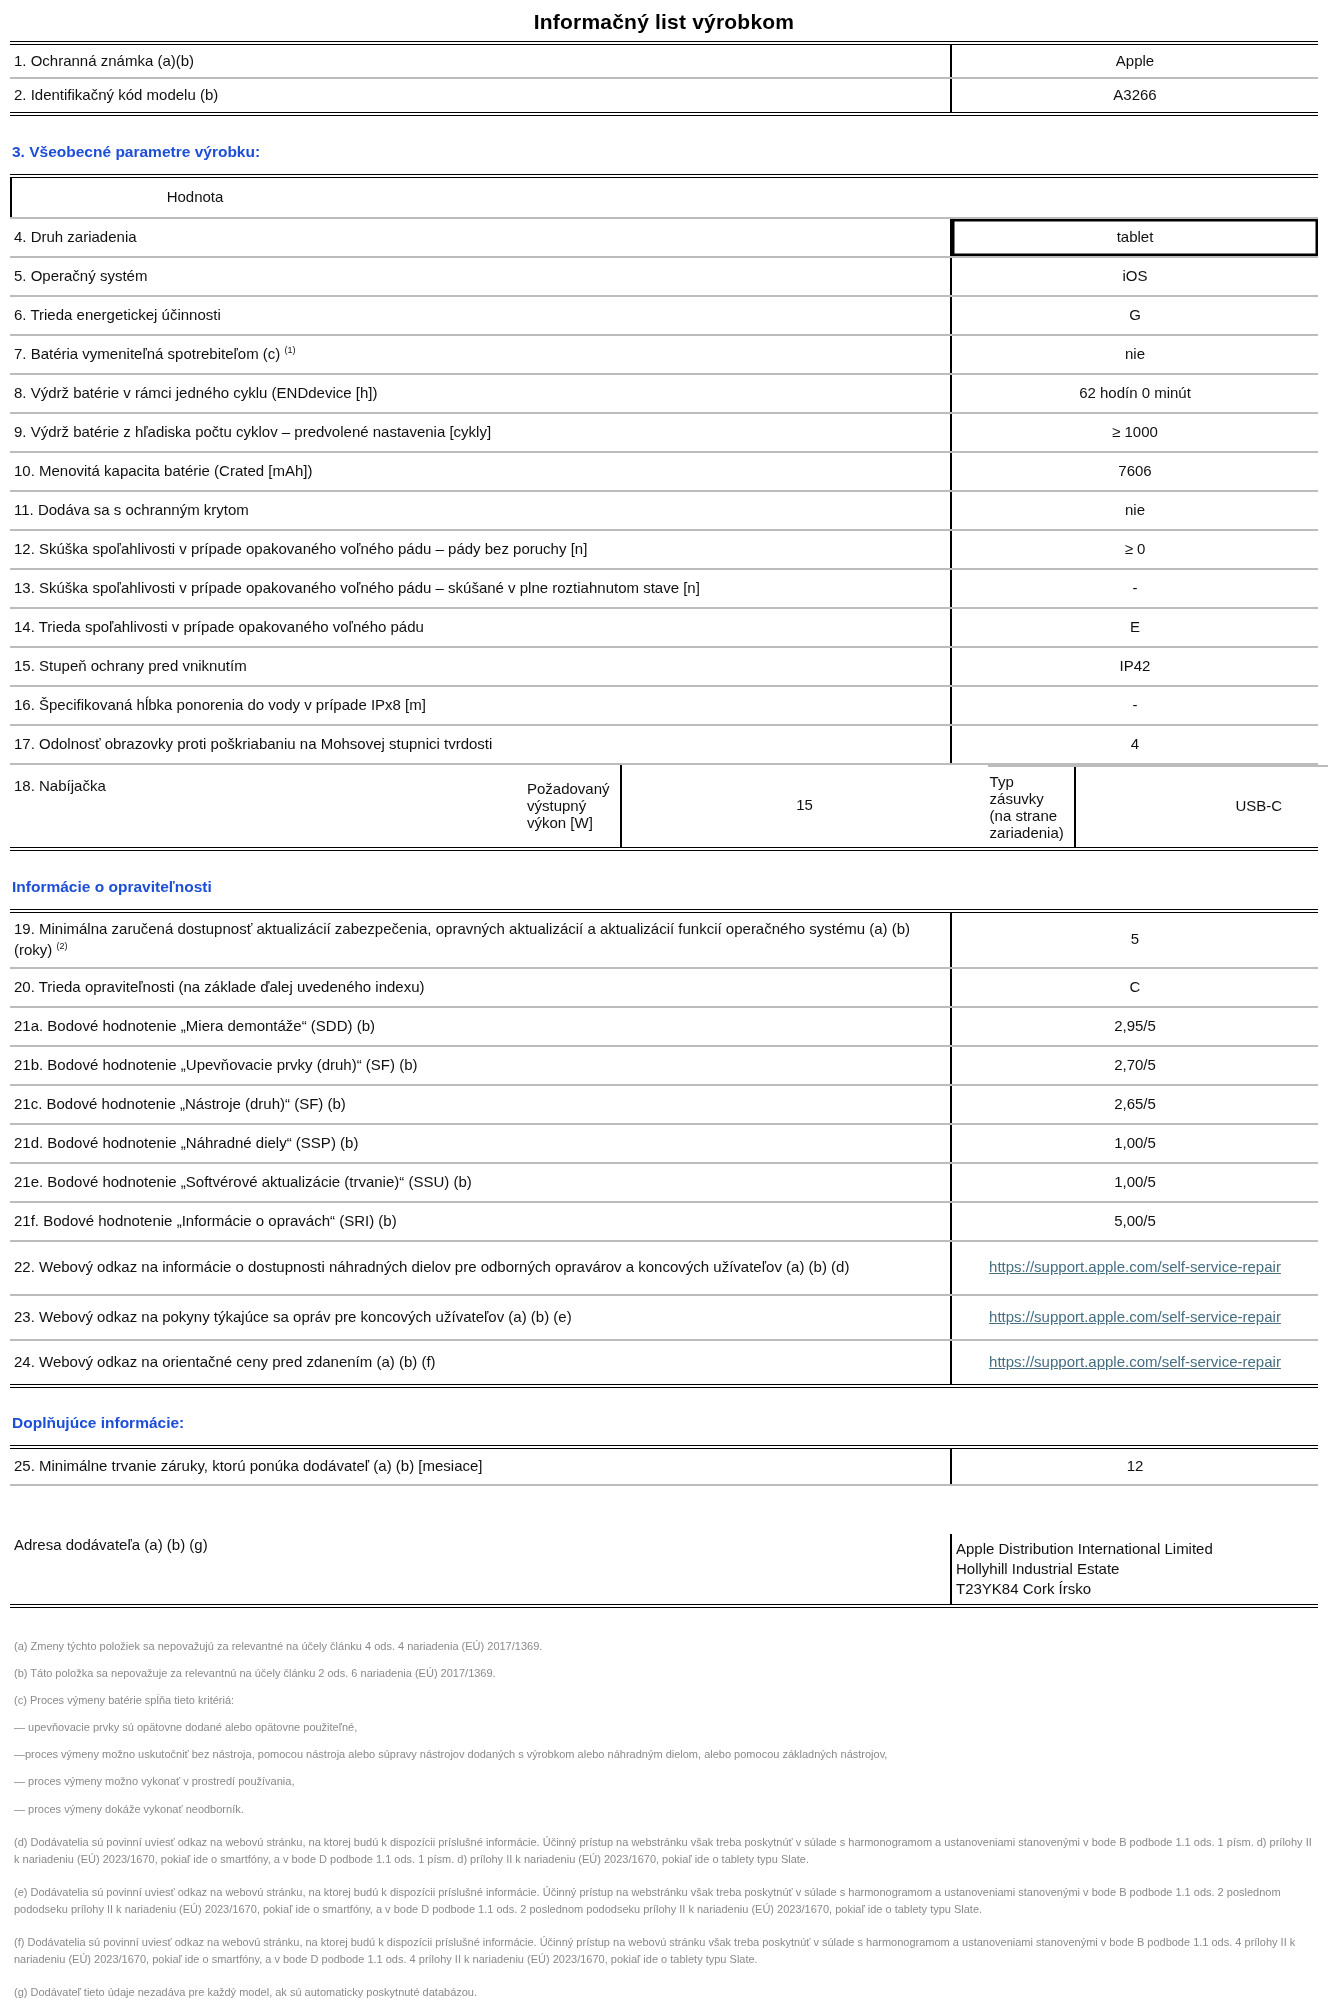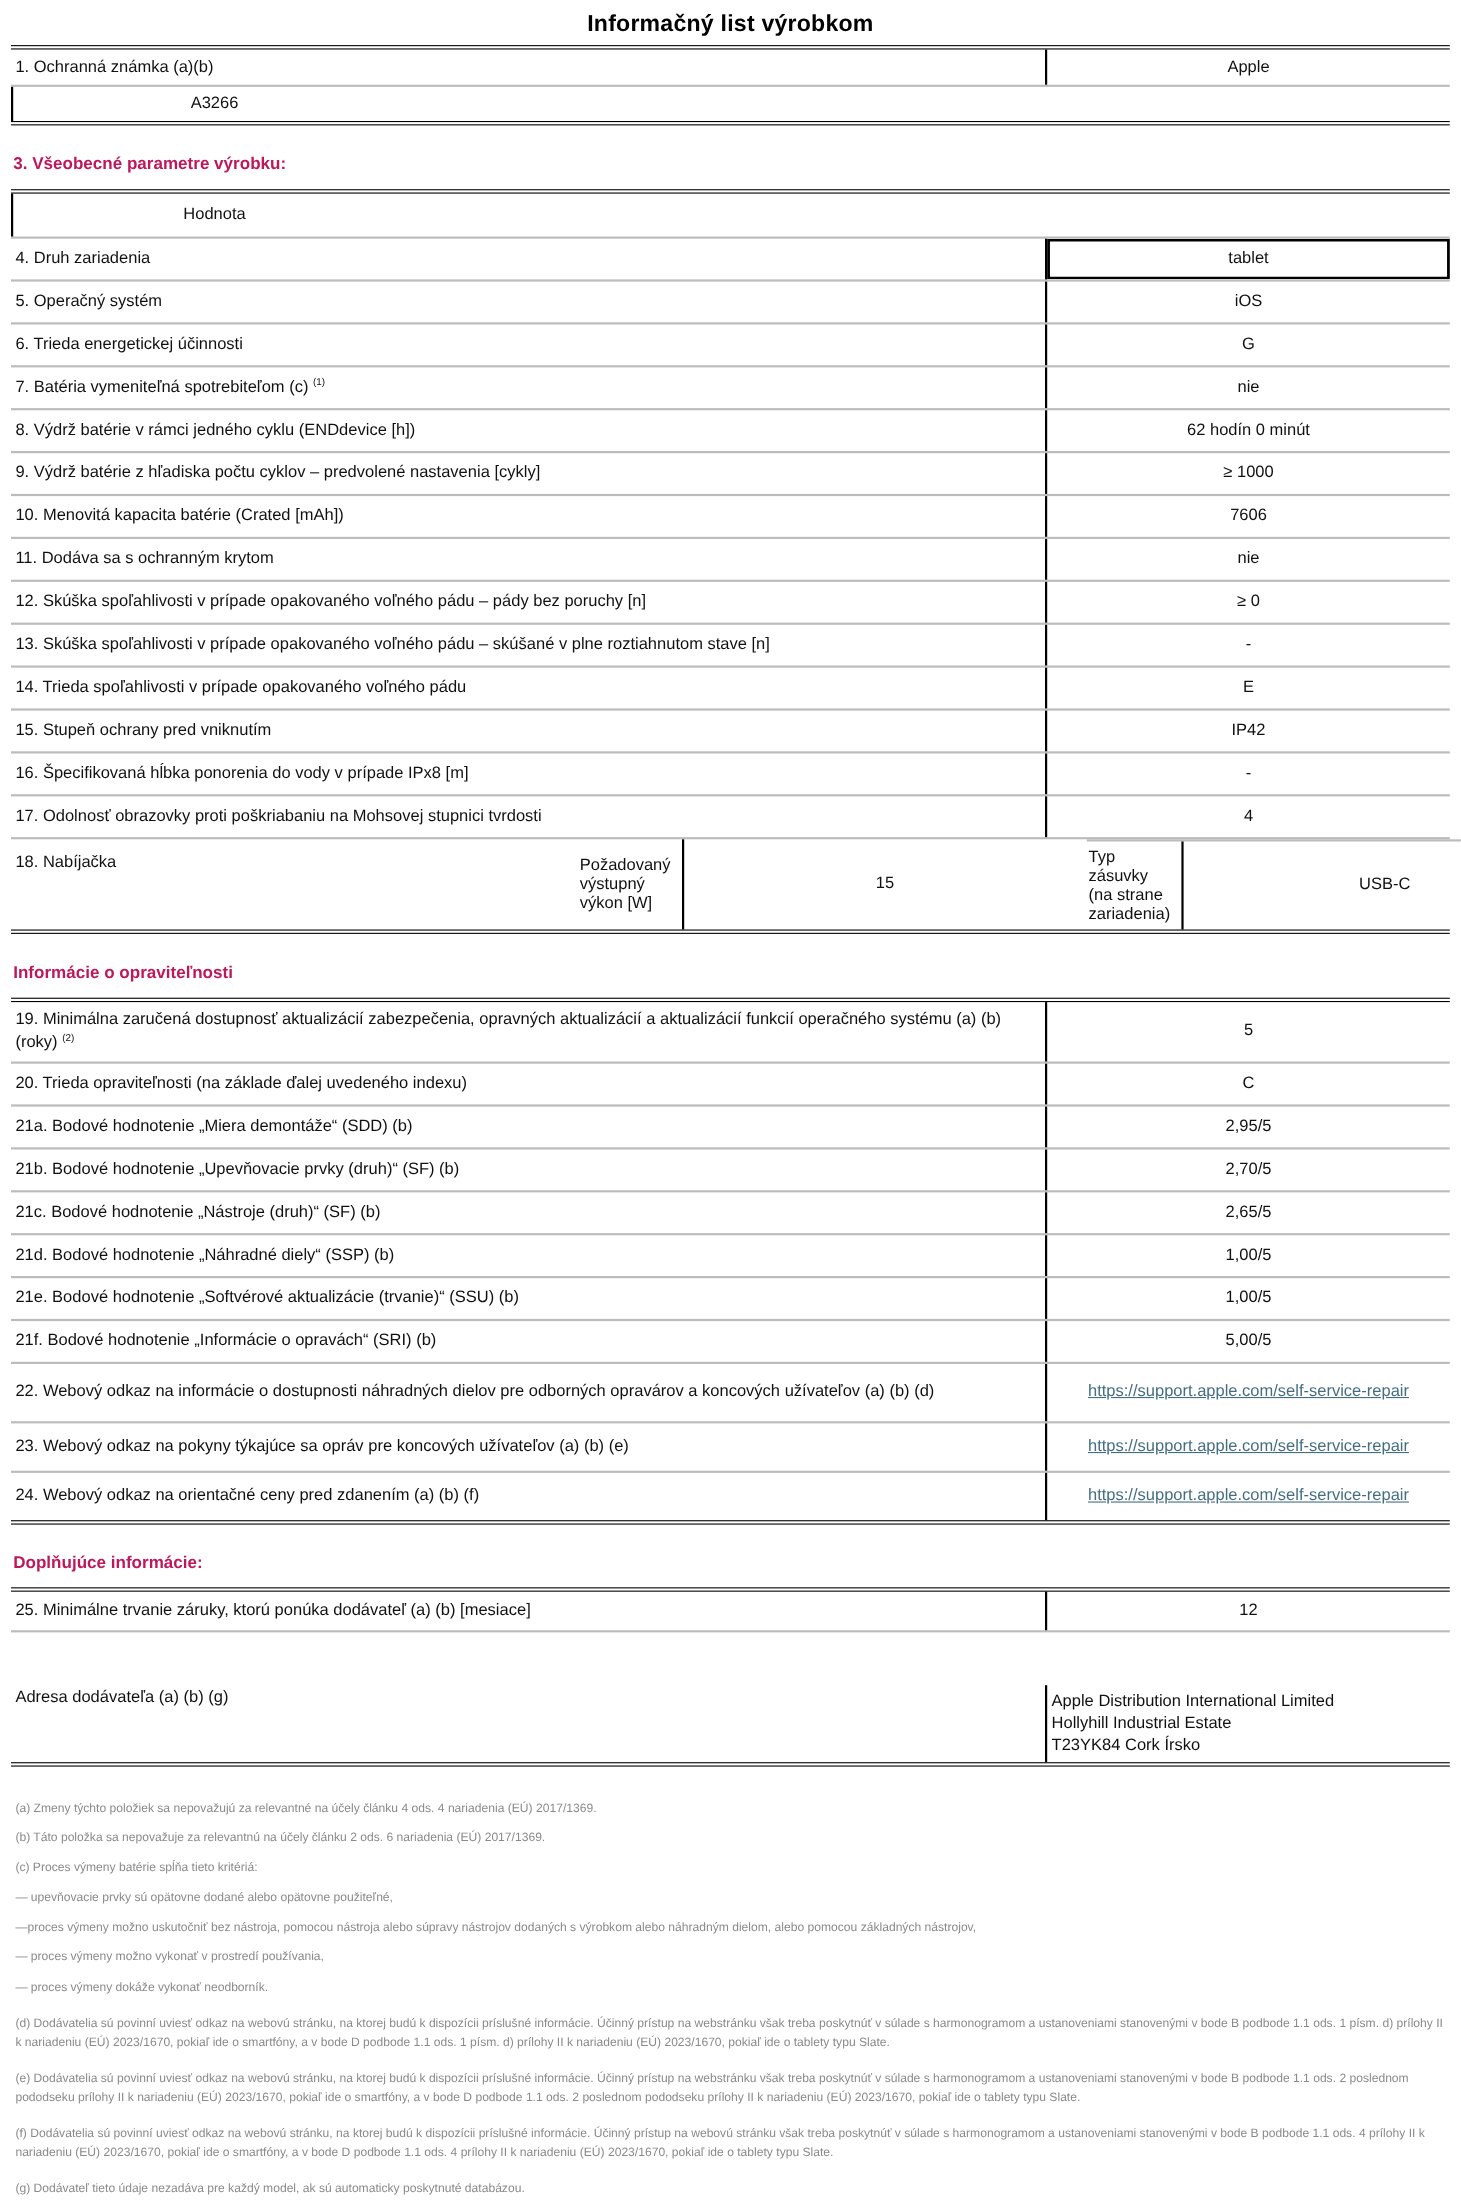--- a/index.html
+++ b/index.html
@@ -39,21 +39,21 @@
   }
   .cr.boxed{box-shadow:inset 0 0 0 2.5px #000;}
   .cr.addr{
     flex-direction:column;align-items:flex-start;justify-content:center;
     text-align:left;padding:5px 4px;margin-top:48px;
   }
   .lbl{display:inline;}
   sup{font-size:9px;line-height:0;}
 
   .section-heading{
-    font-weight:bold;font-size:15.5px;color:#be185d;
+    font-weight:bold;font-size:15.5px;color:#1d4ed8;
     margin:27px 0 13px 2px;
   }
   .gap-top{margin-top:26px;}
 
   
   .row-charger{display:flex;align-items:stretch;border-top:2px solid #bcbcbc;}
   .chg-label{flex:0 0 515px;padding:12px 6px 6px 4px;}
   .chg-sub{flex:1 1 auto;display:flex;flex-direction:row;}
   .chg-subrow{display:flex;align-items:stretch;min-height:40px;}
   .chg-subrow + .chg-subrow{border-top:2px solid #bcbcbc;}
@@ -80,20 +80,23 @@
   <div class="title">Informačný list výrobkom</div>
 
   <div class="tbl">
     <div class="row row-sm">
       <div class="cl">
           <span class="lbl">1. Ochranná známka (a)(b)</span>
         </div>
       <div class="cr">Apple</div>
     </div>
     <div class="row row-sm">
+      <div class="cl">
+          <span class="lbl">2. Identifikačný kód modelu (b)</span>
+        </div>
       <div class="cr">A3266</div>
     </div>
   </div>
 
   <div class="section-heading">3. Všeobecné parametre výrobku:</div>
 
   <div class="tbl">
     <div class="row">
       <div class="cr">Hodnota</div>
     </div>

